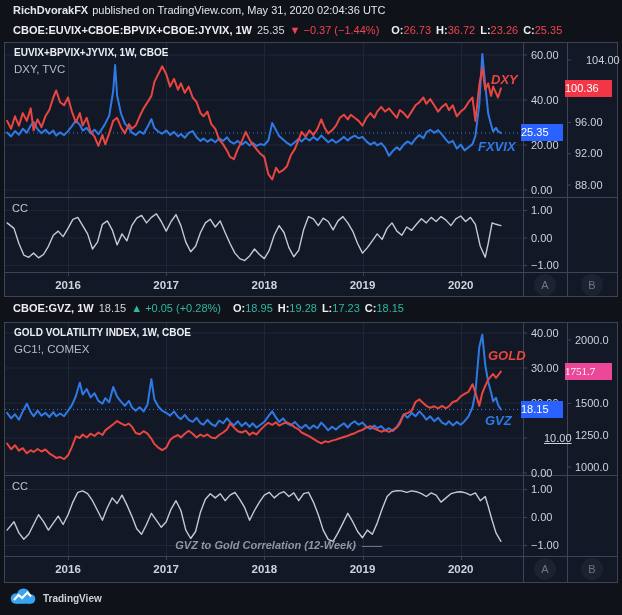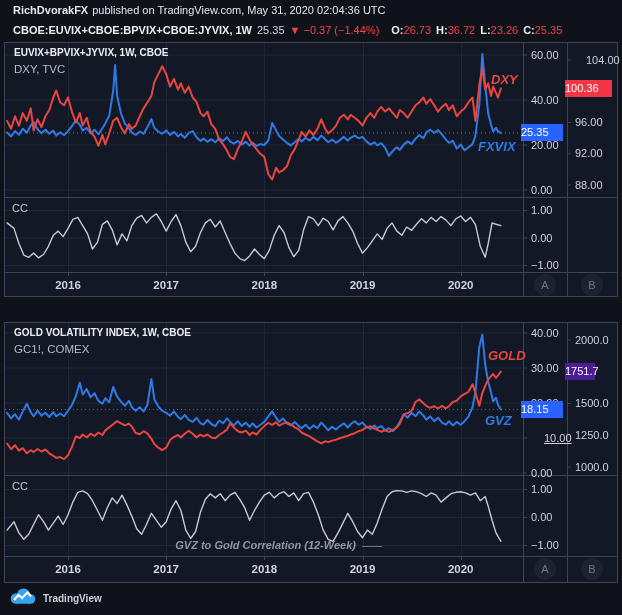--- a/index.html
+++ b/index.html
@@ -128,20 +128,23 @@
       <div class="tick" style="left: 527px; top: 162px;">1.00</div>
       <div class="tick" style="left: 527px; top: 189.5px;">0.00</div>
       <div class="tick" style="left: 527px; top: 217px;">−1.00</div>
       <div class="year" style="left: 47px; top: 237px;">2016</div>
       <div class="year" style="left: 145.17px; top: 237px;">2017</div>
       <div class="year" style="left: 243.34px; top: 237px;">2018</div>
       <div class="year" style="left: 341.51px; top: 237px;">2019</div>
       <div class="year" style="left: 439.68px; top: 237px;">2020</div>
     </div>
 
+  <div class="symbar" id="sb2">
+    <span class="sym">CBOE:GVZ, 1W</span><span class="last">18.15</span><span class="chg up">▲ +0.05 (+0.28%)</span><span class="olbl">O:</span><span class="up">18.95</span><span class="olbl">H:</span><span class="up">19.28</span><span class="olbl">L:</span><span class="up">17.23</span><span class="olbl">C:</span><span class="up">18.15</span>
+  </div>
 
   <div class="chart" id="c2">
     <svg id="c2svg" width="614" height="261">
         <defs>
           <clipPath id="cp10">
             <rect x="1" y="0" width="518" height="153"></rect>
           </clipPath>
           <clipPath id="cp11">
             <rect x="1" y="153" width="518" height="81"></rect>
           </clipPath>
@@ -202,21 +205,21 @@
   <div class="tick" style="left: 527px; top: 4.5px;">40.00</div>
       <div class="tick" style="left: 527px; top: 39.5px;">30.00</div>
       <div class="tick" style="left: 527px; top: 74.5px;">20.00</div>
       <div class="tick" style="left: 540px; top: 109.5px; text-decoration: underline;">10.00</div>
       <div class="tick" style="left: 527px; top: 144.5px;">0.00</div>
       <div class="badge" style="background: rgb(41, 98, 255); left: 517px; width: 42px; top: 78.975px;">18.15</div>
       <div class="tick" style="left: 571px; top: 11.5px;">2000.0</div>
       <div class="tick" style="left: 571px; top: 75px;">1500.0</div>
       <div class="tick" style="left: 571px; top: 106.75px;">1250.0</div>
       <div class="tick" style="left: 571px; top: 138.5px;">1000.0</div>
-      <div class="badge" style="background: #4c1d95; left: 561px; width: 30px; top: 41.0341px;">1751.7</div>
+      <div class="badge" style="background: #ec4899; left: 561px; width: 47px; top: 41.0341px; font-family: Liberation Serif, serif;">1751.7</div>
       <div class="tick" style="left: 527px; top: 161px;">1.00</div>
       <div class="tick" style="left: 527px; top: 189px;">0.00</div>
       <div class="tick" style="left: 527px; top: 217px;">−1.00</div>
       <div class="year" style="left: 47px; top: 241px;">2016</div>
       <div class="year" style="left: 145.17px; top: 241px;">2017</div>
       <div class="year" style="left: 243.34px; top: 241px;">2018</div>
       <div class="year" style="left: 341.51px; top: 241px;">2019</div>
       <div class="year" style="left: 439.68px; top: 241px;">2020</div>
     </div>
 

